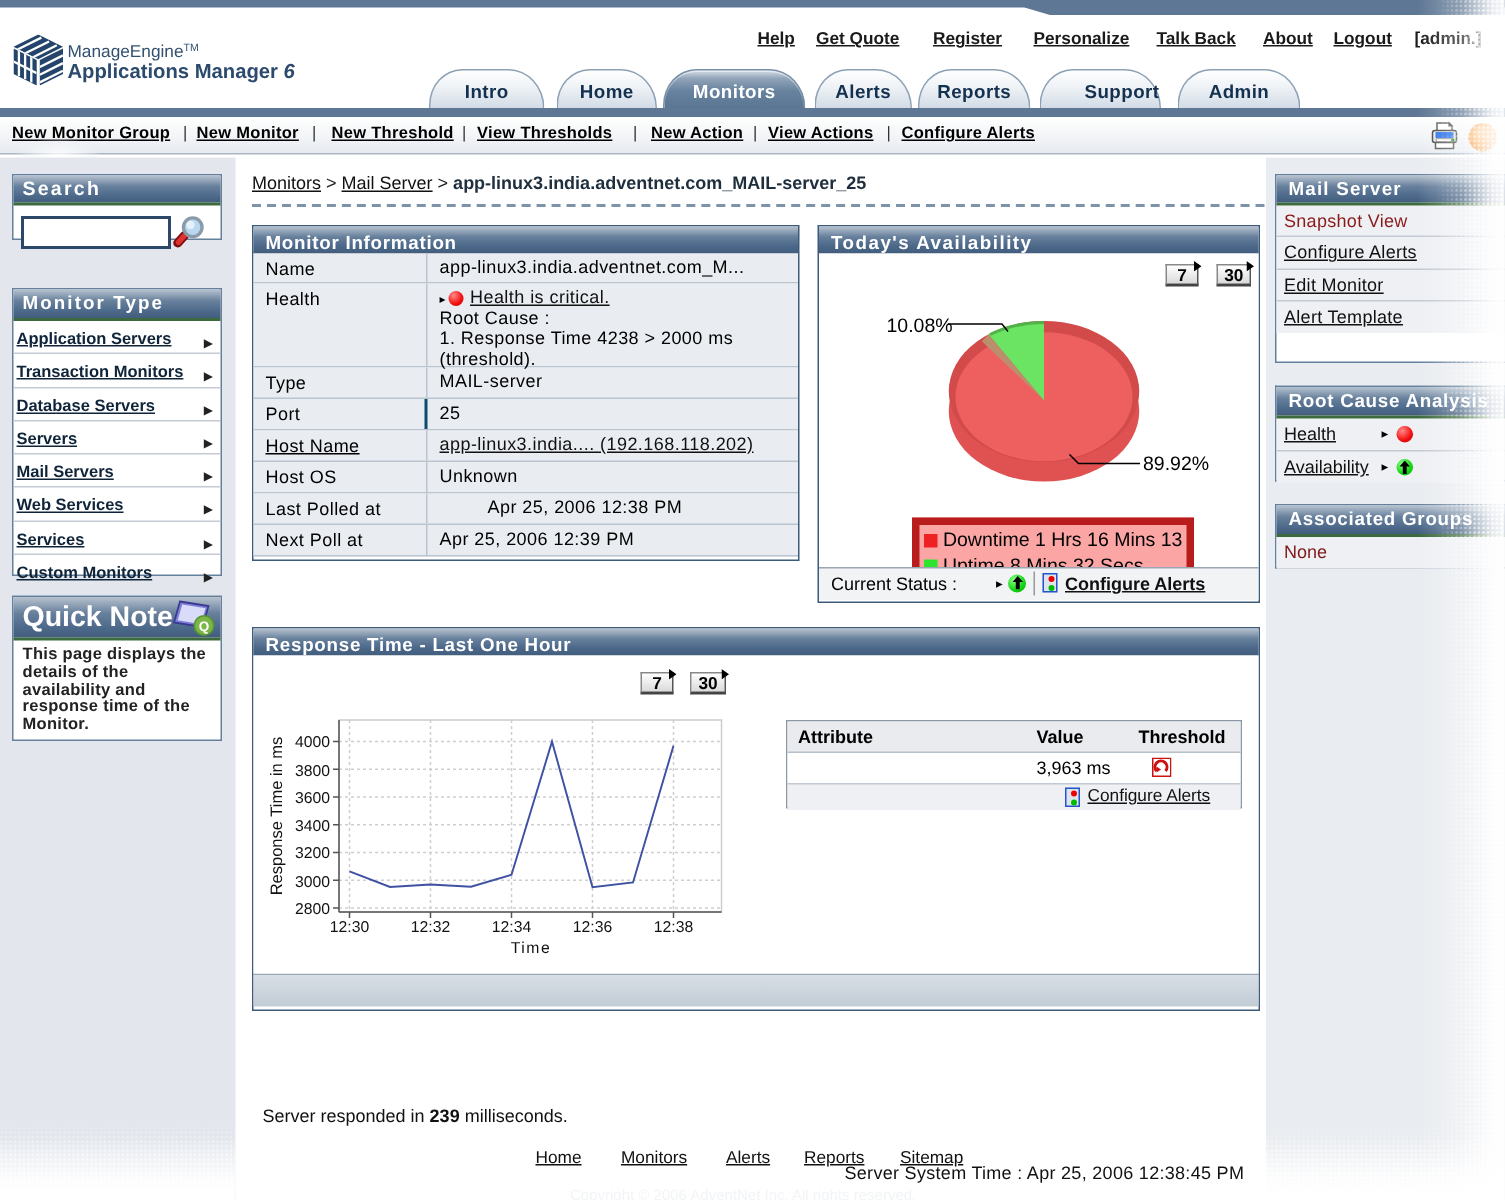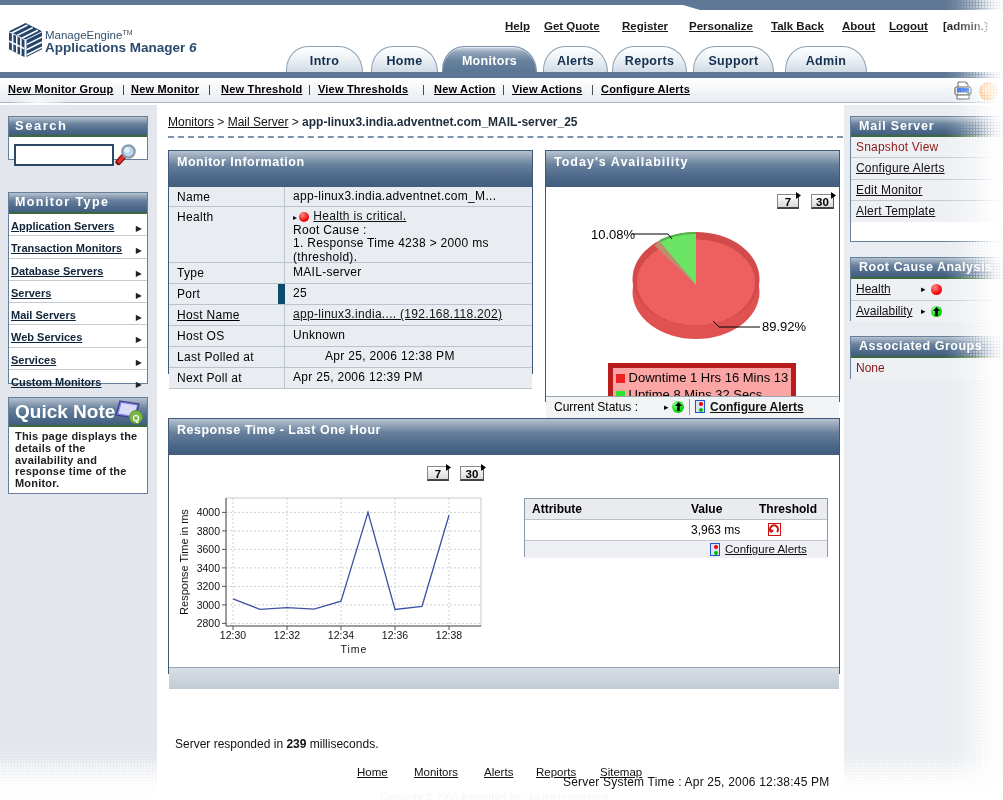--- a/index.html
+++ b/index.html
@@ -29,21 +29,21 @@
 
 #leftcol{left:0;top:105px;width:157px;height:695px;background:#e3e7ed;}
 #rightcol{left:844px;top:105px;width:159px;height:695px;background:#e9ecf0;}
 
 .box{position:absolute;border:1px solid #64809c;box-sizing:border-box;background:#fff;}
 .boxhead{background:linear-gradient(#b7c2cf,#67809c 40%,#4e6a8b 75%,#425d7c);
  border-bottom:2px solid #3c6a3c;color:#fff;font-weight:bold;position:relative;}
 .sideitem{position:relative;border-bottom:1px solid #c3cad2;}
 
 .panel{position:absolute;border:1px solid #3d5a7a;box-sizing:border-box;background:#fff;}
-.phead{height:36px;background:linear-gradient(#b7c2cf,#67809c 38%,#4c688a 72%,#425d7c);
+.phead{height:18px;background:linear-gradient(#b7c2cf,#67809c 38%,#4c688a 72%,#425d7c);
  color:#fff;font-weight:bold;font-size:12.5px;line-height:22px;padding-left:8px;letter-spacing:.5px;}
 
 .btn7{position:absolute;width:22px;height:15px;background:linear-gradient(#ffffff,#d9d9d9);
  border:1px solid #888;border-right-color:#555;border-bottom:2px solid #444;
  font-size:11.5px;font-weight:bold;text-align:center;line-height:15px;box-sizing:border-box;}
 
 .ball{position:absolute;border-radius:50%;}
 .redball{background:radial-gradient(circle at 35% 30%,#ff8a8a,#f20d0d 60%,#c00000);}
 .greenball{background:radial-gradient(circle at 35% 30%,#8aff8a,#12d412 60%,#00a000);}
 
@@ -102,21 +102,21 @@
  <span style="left:337px;">About</span>
  <span style="left:384px;">Logout</span>
  <span style="left:438px;text-decoration:none;">[admin.]</span>
 </div>
 
 <div class="tab" style="left:286px;width:77px;">Intro</div>
 <div class="tab" style="left:371px;width:67px;">Home</div>
 <div class="tab sel" style="left:442px;width:95px;">Monitors</div>
 <div class="tab" style="left:543px;width:65px;">Alerts</div>
 <div class="tab" style="left:612px;width:75px;">Reports</div>
-<div class="tab" style="left:693px;width:81px;">Support</div>
+<div class="tab" style="left:693px;width:81px;text-align:right;">Support</div>
 <div class="tab" style="left:785px;width:82px;">Admin</div>
 <div class="abs" id="tabstrip"></div>
 <div class="abs" id="toolbar">
  <span class="lnk" style="left:8px;">New Monitor Group</span>
     <span class="sep" style="left:122px;">|</span>
  <span class="lnk" style="left:131px;">New Monitor</span>
     <span class="sep" style="left:208px;">|</span>
  <span class="lnk" style="left:221px;">New Threshold</span>
     <span class="sep" style="left:308px;">|</span>
  <span class="lnk" style="left:318px;">View Thresholds</span>
@@ -249,21 +249,21 @@
         <div style="width:116px;border-right:1px solid #bac4cf;padding:3px 0 0 8px;box-sizing:border-box;">Health</div>
         <div style="flex:1;padding:3px 0 0 8px;line-height:13.2px;">
           <div style="position:relative;"><span style="font-size:8px;">▸</span><span class="ball redball" style="left:6px;top:2px;width:10px;height:10px;position:absolute;"></span><span style="margin-left:16px;"><a href="#hc">Health is critical.</a></span><br>Root Cause :<br>1. Response Time 4238 &gt; 2000 ms<br>(threshold).</div>
         </div>
       </div>
       <div style="display:flex;height:21px;background:#e9edf2;border-bottom:1px solid #bac4cf;box-sizing:border-box;font-size:12px;letter-spacing:.3px;">
         <div style="width:116px;border-right:1px solid #bac4cf;padding:3px 0 0 8px;box-sizing:border-box;">Type</div>
         <div style="flex:1;padding:3px 0 0 8px;line-height:13.2px;">MAIL-server</div>
       </div>
       <div style="display:flex;height:21px;background:#e9edf2;border-bottom:1px solid #bac4cf;box-sizing:border-box;font-size:12px;letter-spacing:.3px;">
-        <div style="width:116px;border-right:7px solid #0c4a6e;padding:3px 0 0 8px;box-sizing:border-box;">Port</div>
+        <div style="width:116px;border-right:2px solid #0c4a6e;padding:3px 0 0 8px;box-sizing:border-box;">Port</div>
         <div style="flex:1;padding:3px 0 0 8px;line-height:13.2px;">25</div>
       </div>
       <div style="display:flex;height:21px;background:#e9edf2;border-bottom:1px solid #bac4cf;box-sizing:border-box;font-size:12px;letter-spacing:.3px;">
         <div style="width:116px;border-right:1px solid #bac4cf;padding:3px 0 0 8px;box-sizing:border-box;text-decoration:underline;">Host Name</div>
         <div style="flex:1;padding:3px 0 0 8px;line-height:13.2px;"><a href="#hn">app-linux3.india.... (192.168.118.202)</a></div>
       </div>
       <div style="display:flex;height:21px;background:#e9edf2;border-bottom:1px solid #bac4cf;box-sizing:border-box;font-size:12px;letter-spacing:.3px;">
         <div style="width:116px;border-right:1px solid #bac4cf;padding:3px 0 0 8px;box-sizing:border-box;">Host OS</div>
         <div style="flex:1;padding:3px 0 0 8px;line-height:13.2px;">Unknown</div>
       </div>

